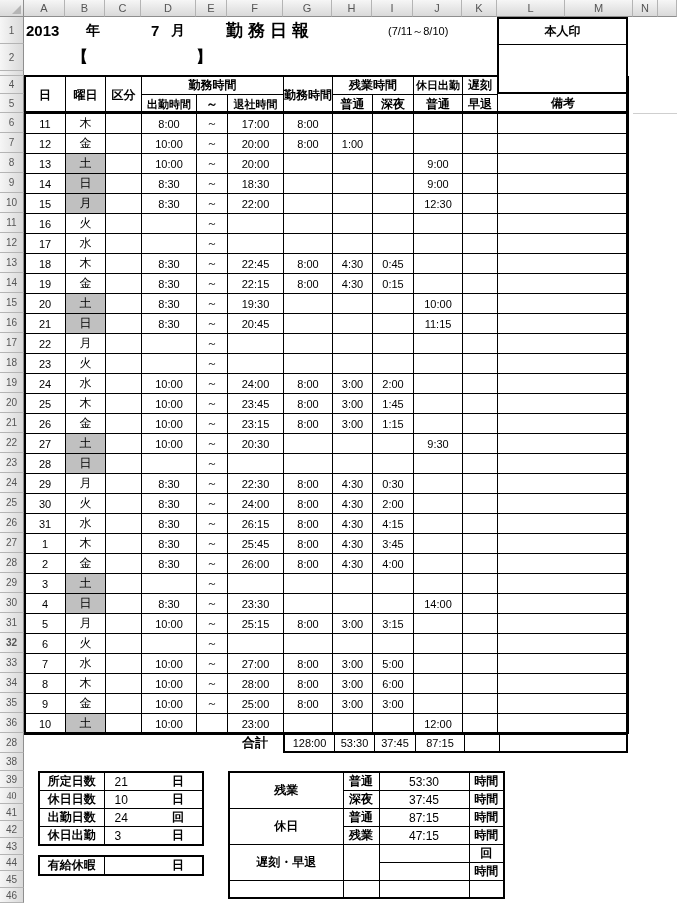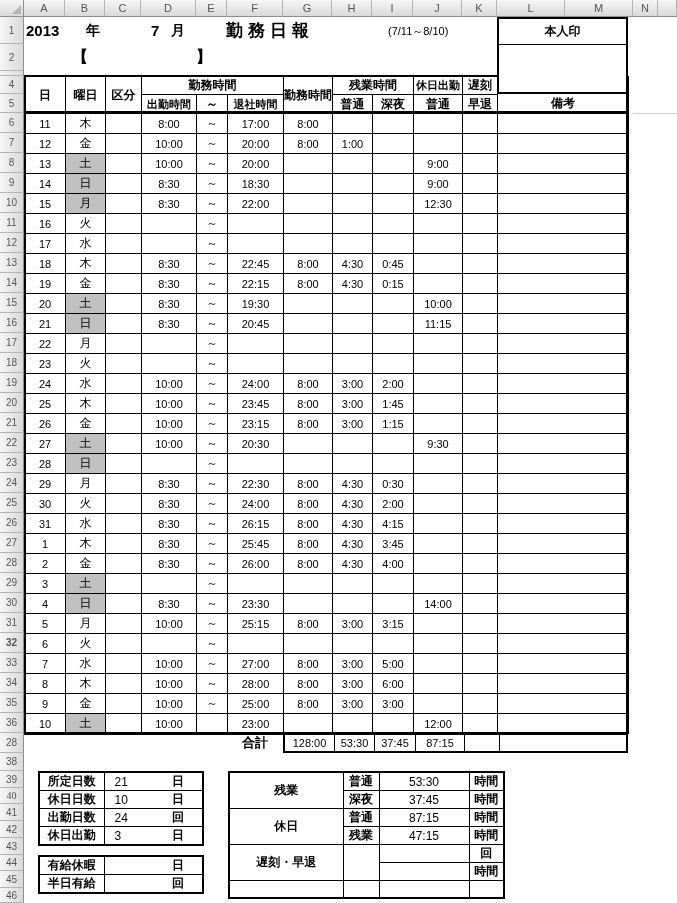--- a/index.html
+++ b/index.html
@@ -715,29 +715,20 @@
     <tbody>
         <tr class="r16">
       <td class="sum-label">有給休暇</td>
       <td class="sum-val">
             <div class="inner">
               <span></span>
               <span class="sum-label">日</span>
             </div>
           </td>
     </tr>
-    <tr class="r17">
-      <td class="sum-label">半日有給</td>
-      <td class="sum-val">
-            <div class="inner">
-              <span></span>
-              <span class="sum-label">回</span>
-            </div>
-          </td>
-    </tr>
   </tbody>
     </table>
 
   <table class="sum-table" style="left:228px;top:771px;width:275px">
     <colgroup>
         <col style="width:114px">
         <col style="width:36px">
         <col style="width:90px">
         <col style="width:35px">
       </colgroup>

